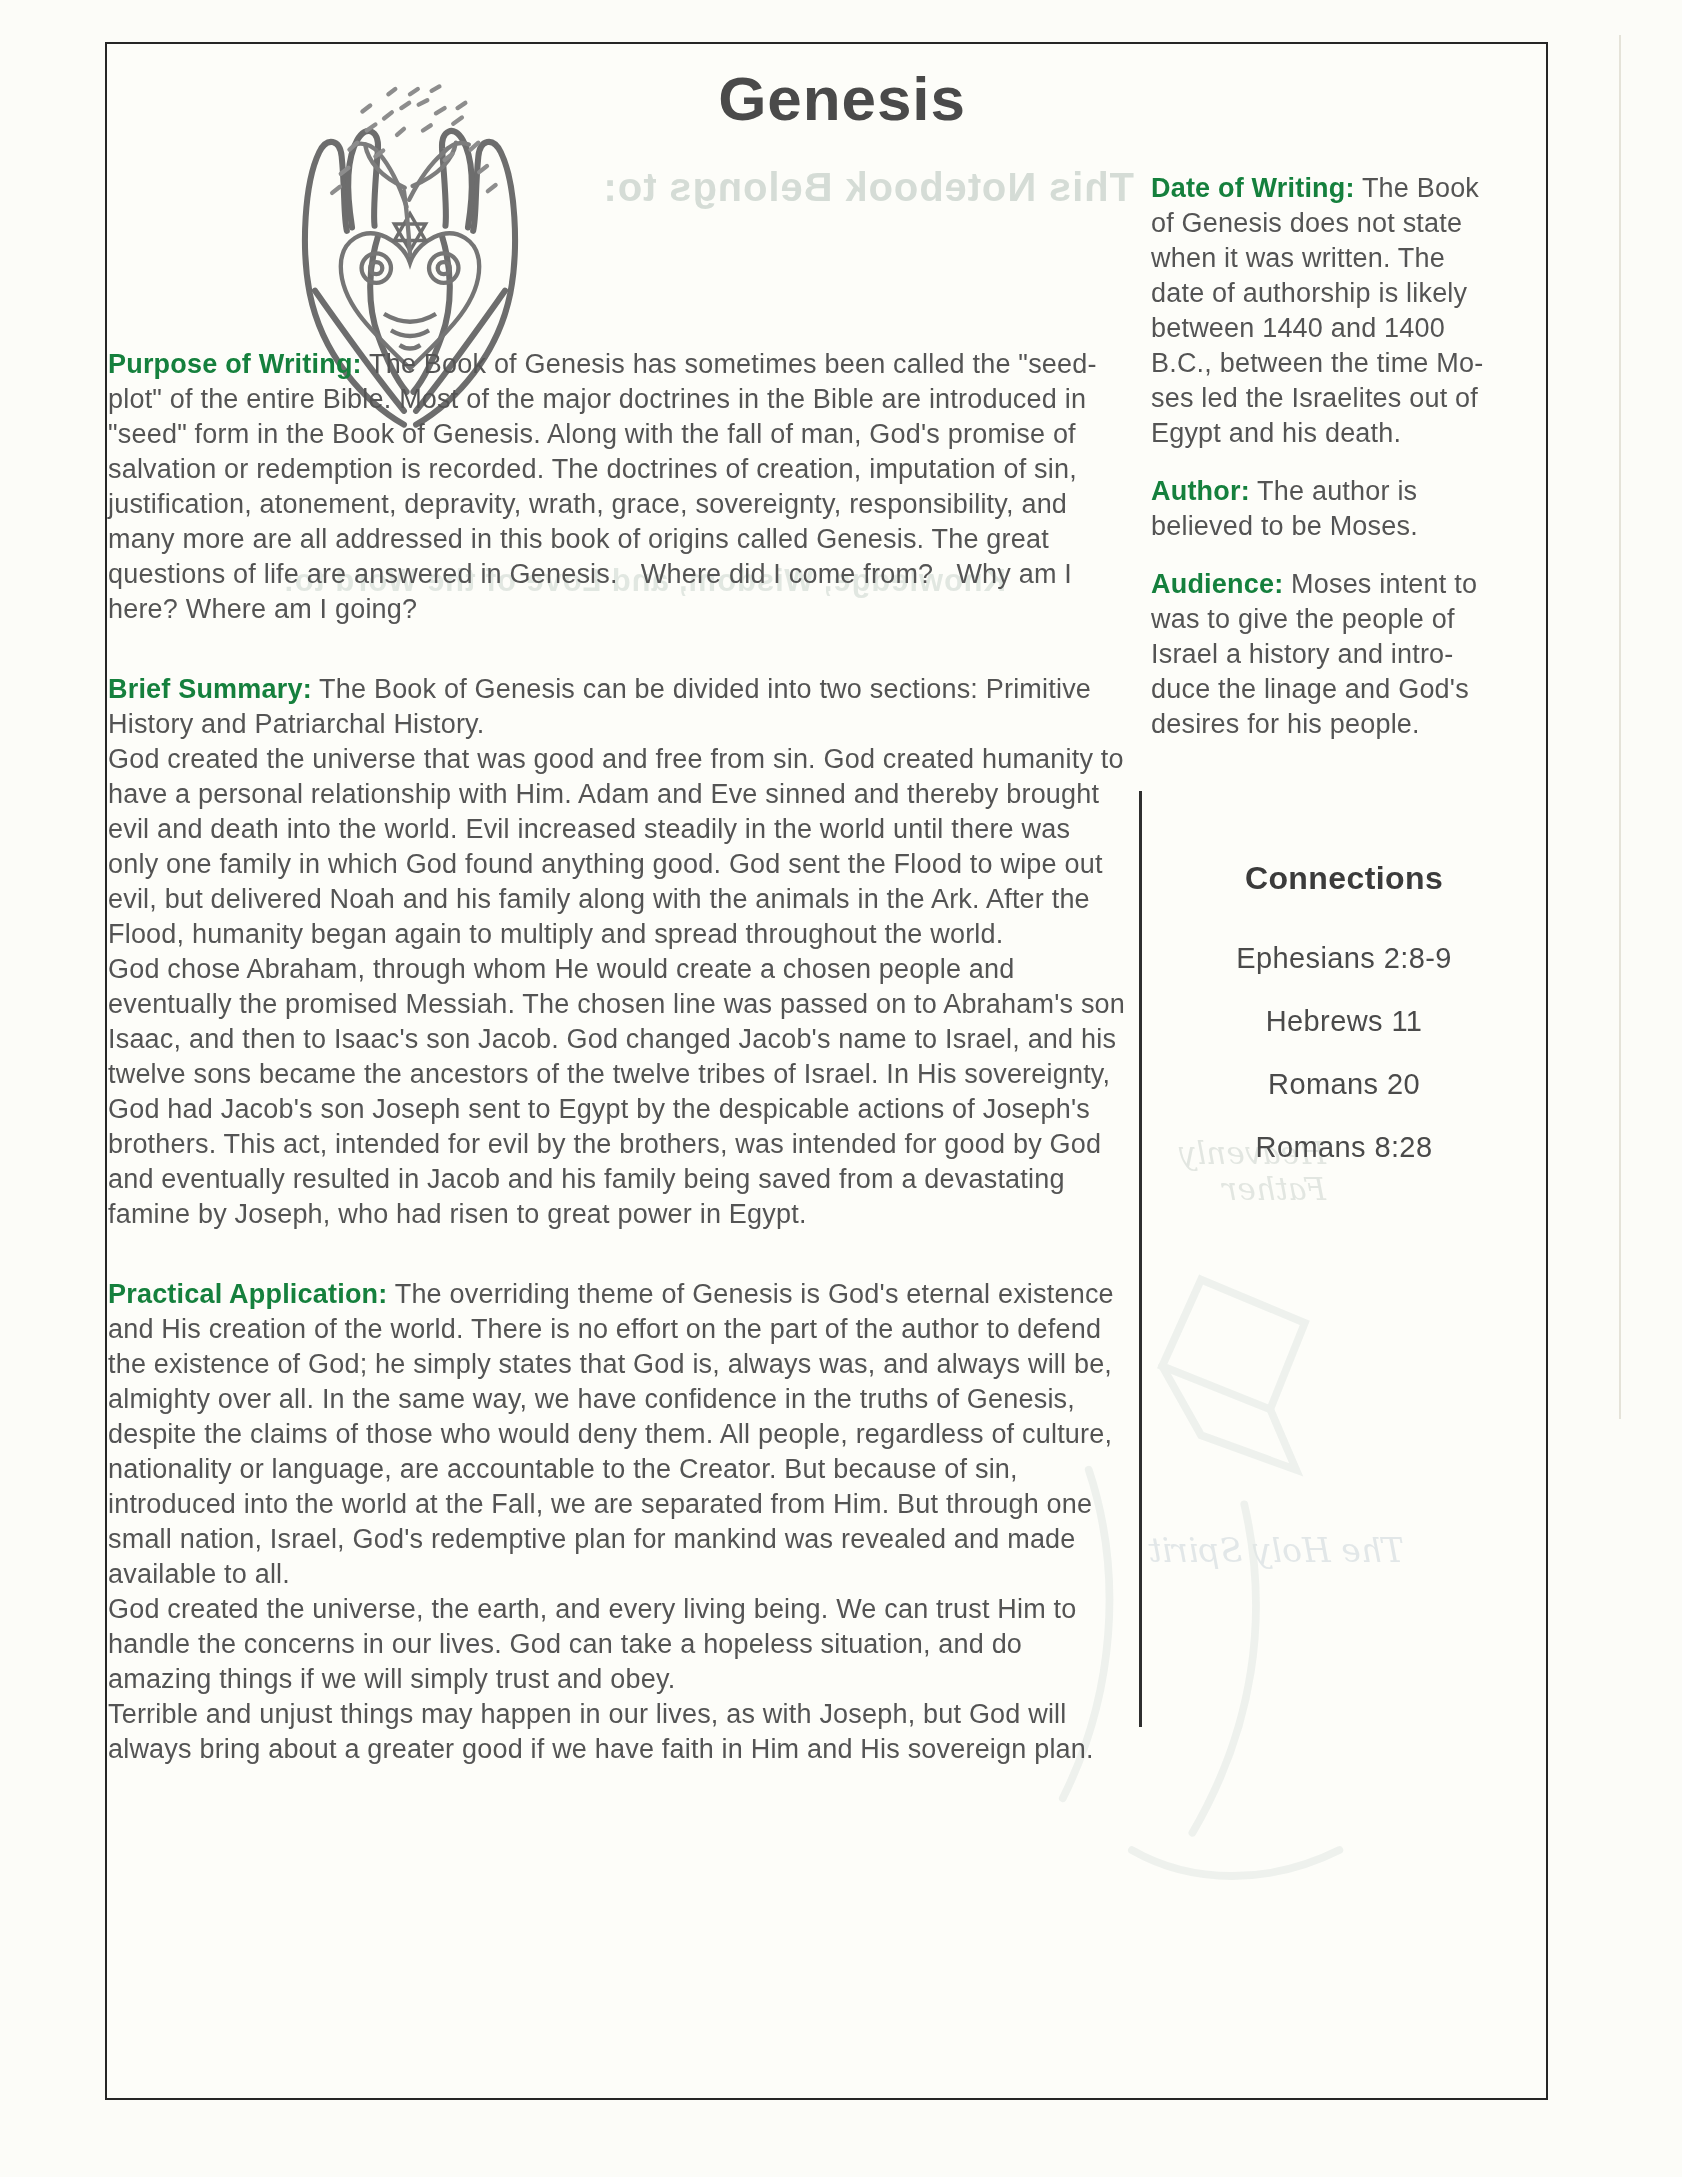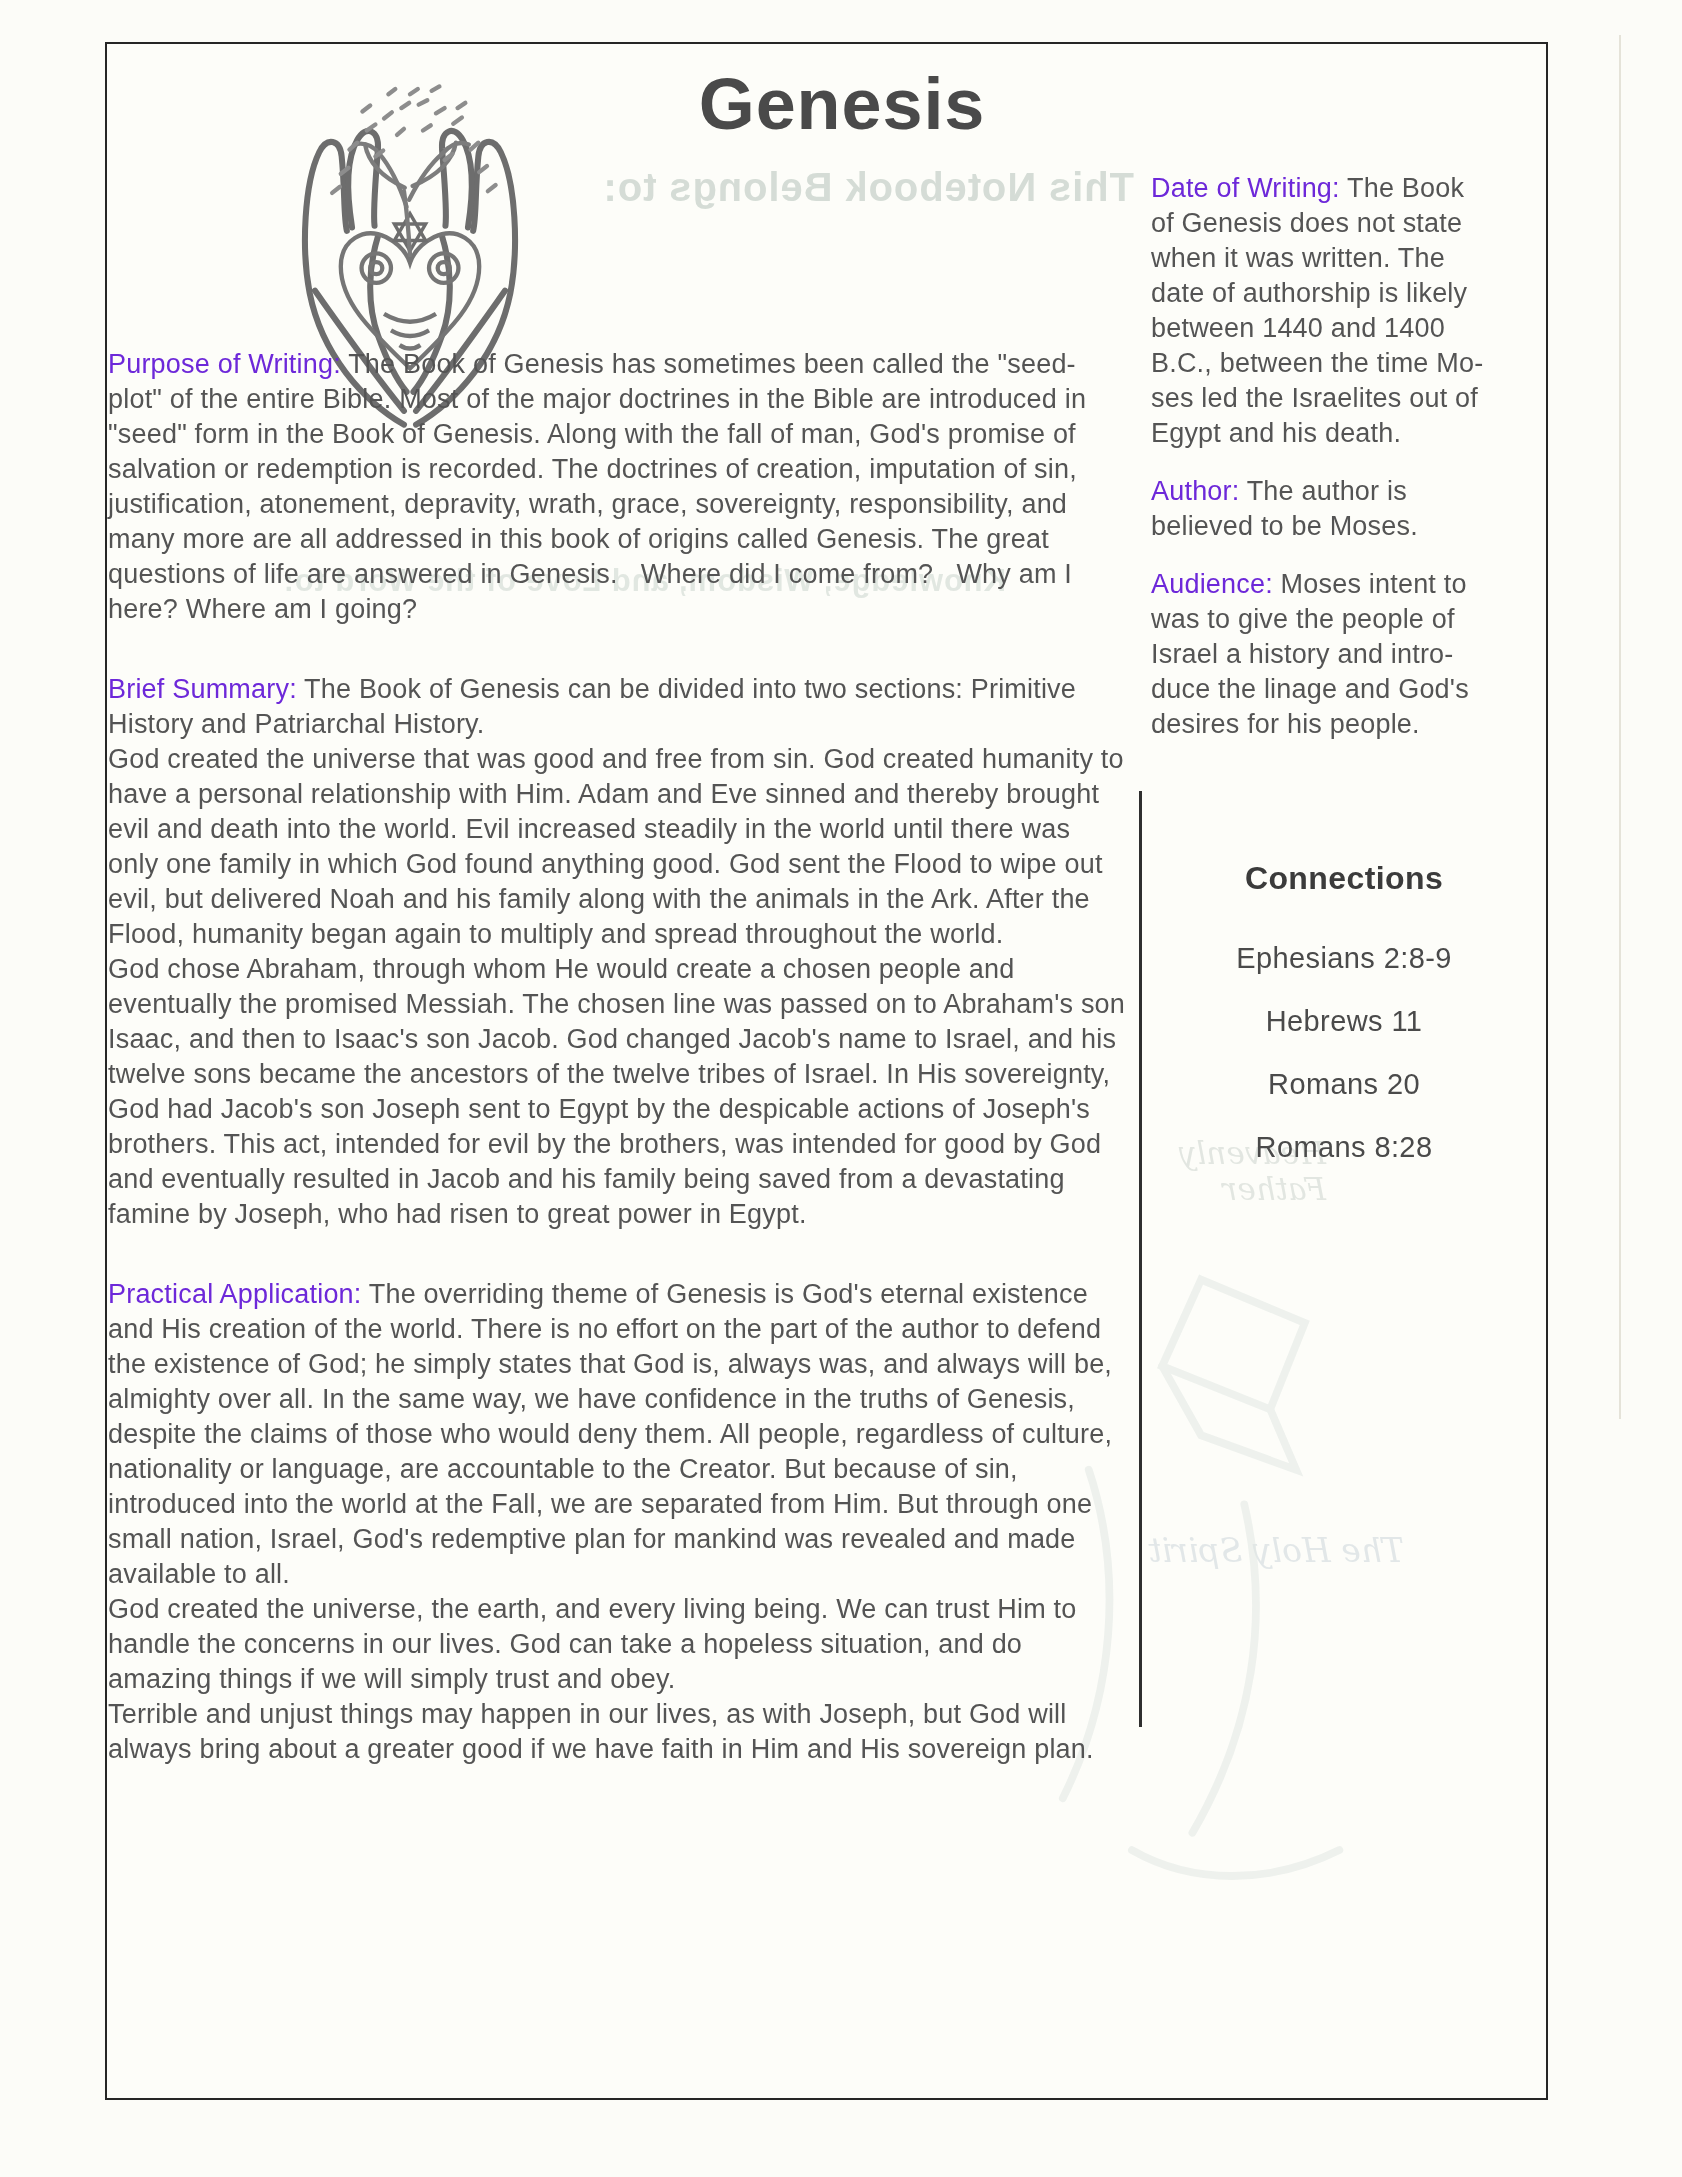--- a/index.html
+++ b/index.html
@@ -12,32 +12,32 @@
     position:absolute;left:105px;top:42px;width:1443px;height:2058px;
     border:2.6px solid #262626;box-sizing:border-box;background:#fdfdf9;
   }
   .crease{
     position:absolute;left:1619px;top:35px;width:1.7px;height:1384px;
     background:rgba(185,180,160,.35);
   }
   .page-title{
     position:absolute;left:0;top:24px;width:100%;text-align:center;
     padding-left:31px;box-sizing:border-box;
-    font-size:72px;font-weight:700;color:#4a4a4a;letter-spacing:0.9px;line-height:1;
+    font-size:62px;font-weight:700;color:#4a4a4a;letter-spacing:0.9px;line-height:1;
   }
   .logo{position:absolute;left:130px;top:26px;}
   
   .main-col{
     position:absolute;left:1px;top:303px;width:1019px;
     font-size:27px;line-height:35px;letter-spacing:0.2px;color:#545454;
   }
   .main-col p{margin:0;white-space:pre-wrap;}
   .section{margin:0;}
   .section + .section{margin-top:45px;}
-  .inline-label{font-weight:400;color:#6d28d9;}
+  .inline-label{font-weight:700;color:#15803d;}
   .side-col{
     position:absolute;left:1044px;top:127px;width:399px;
     font-size:27px;line-height:35px;letter-spacing:0.2px;color:#545454;
   }
   .side-col p{margin:0 0 0 0;}
   .side-col p + p{margin-top:23px;}
   .side-text{white-space:pre-line;}
   
   .conn-divider{
     position:absolute;left:1032px;top:747px;width:2.6px;height:936px;background:#2f2f2f;

